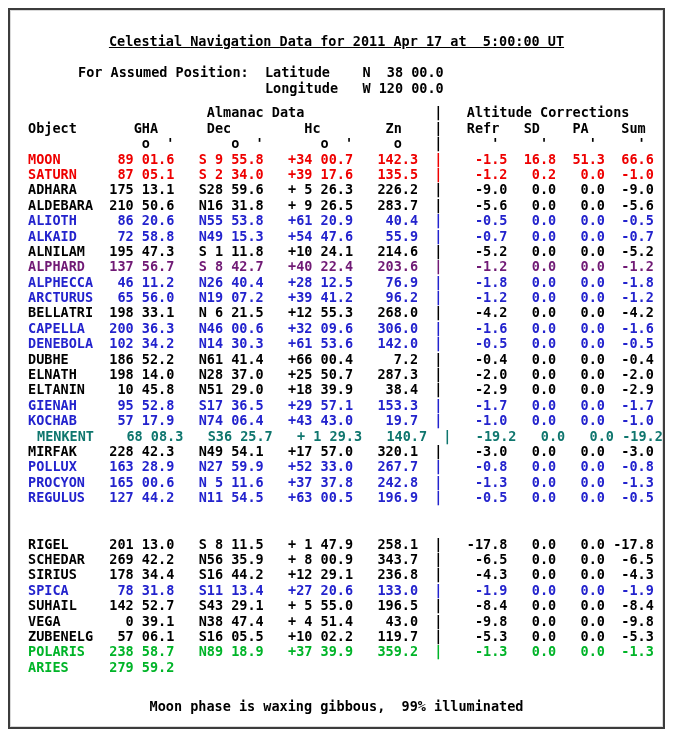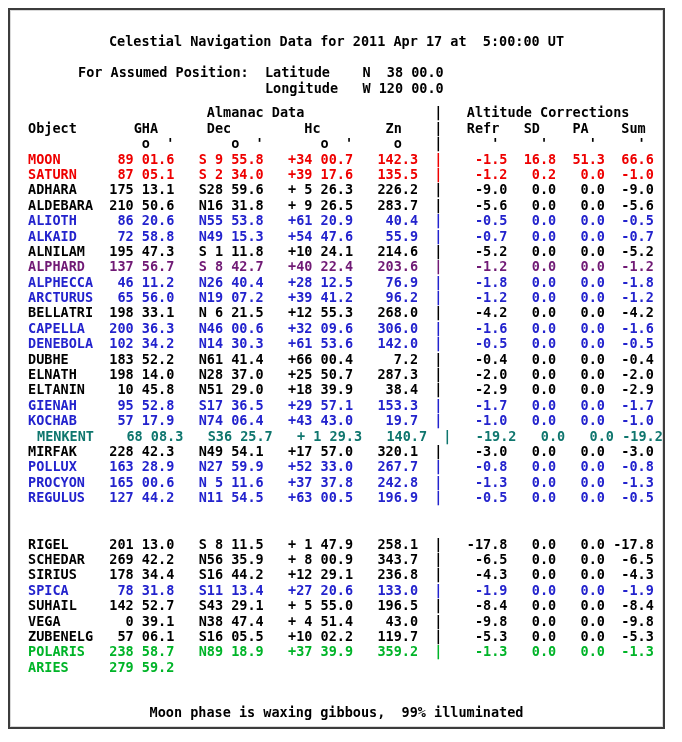--- a/index.html
+++ b/index.html
@@ -6,21 +6,21 @@
   body{
     width:682px;height:742px;background:#ffffff;position:relative;
     font-family:"DejaVu Sans Mono","Liberation Mono",monospace;
     font-weight:bold;font-size:13.5px;color:#000;
   }
   .sheet{
     position:absolute;left:8px;top:8px;width:657px;height:721px;
     box-sizing:border-box;border:2px solid #3c3c3c;background:#fff;
     box-shadow:inset 0 0 0 1px #d9d9d9;
   }
-  .title{margin-top:24px;text-align:center;white-space:pre;line-height:15.4px;}
+  .title{margin-top:24px;text-align:center;white-space:pre;line-height:15.4px;text-decoration:underline;}
   .pos{margin-top:15px;padding-left:68px;line-height:16px;}
   .pos-line{white-space:pre;}
   .pos-line span{display:inline-block;white-space:pre;vertical-align:top;}
   .pos-label{width:23ch;}
   .pos-field{width:12ch;}
   .tbl{margin-top:9px;padding-left:18px;line-height:15.4px;}
   .row{white-space:pre;height:15.4px;}
   .row span{display:inline-block;box-sizing:border-box;text-align:right;white-space:pre;vertical-align:top;}
   .c-obj{width:10ch;text-align:left !important;}
   .c-gha{width:8ch;}
@@ -31,21 +31,21 @@
   .c-refr{width:8ch;}
   .c-sd{width:6ch;}
   .c-pa{width:6ch;}
   .c-sum{width:6ch;}
   .g-alm{width:34ch;}
   .g-gap{width:14ch;}
   .g-cor{width:26ch;text-align:center !important;}
   .pr1{padding-right:1ch;}
   .pr2{padding-right:2ch;}
   .pr4{padding-right:4ch;}
-  .footer{margin-top:30px;text-align:center;white-space:pre;line-height:15.4px;}
+  .footer{margin-top:24px;text-align:center;white-space:pre;line-height:15.4px;}
 </style>
 </head>
 <body>
 
 <div class="sheet">
   <div class="title">Celestial Navigation Data for 2011 Apr 17 at  5:00:00 UT</div>
 
   <div class="pos">
     <div class="pos-line"><span class="pos-label">For Assumed Position:</span><span class="pos-field">Latitude</span><span>N  38 00.0</span></div>
     <div class="pos-line"><span class="pos-label"></span><span class="pos-field">Longitude</span><span>W 120 00.0</span></div>
@@ -65,21 +65,21 @@
         <div class="row" style="color: rgb(0, 0, 0);"><span class="c-obj">ALDEBARA</span><span class="c-gha">210 50.6</span><span class="c-dec">N16 31.8</span><span class="c-hc">+ 9 26.5</span><span class="c-zn">283.7</span><span class="c-bar">|</span><span class="c-refr">-5.6</span><span class="c-sd">0.0</span><span class="c-pa">0.0</span><span class="c-sum">-5.6</span></div>
         <div class="row" style="color: rgb(35, 35, 205);"><span class="c-obj">ALIOTH</span><span class="c-gha">86 20.6</span><span class="c-dec">N55 53.8</span><span class="c-hc">+61 20.9</span><span class="c-zn">40.4</span><span class="c-bar">|</span><span class="c-refr">-0.5</span><span class="c-sd">0.0</span><span class="c-pa">0.0</span><span class="c-sum">-0.5</span></div>
         <div class="row" style="color: rgb(35, 35, 205);"><span class="c-obj">ALKAID</span><span class="c-gha">72 58.8</span><span class="c-dec">N49 15.3</span><span class="c-hc">+54 47.6</span><span class="c-zn">55.9</span><span class="c-bar">|</span><span class="c-refr">-0.7</span><span class="c-sd">0.0</span><span class="c-pa">0.0</span><span class="c-sum">-0.7</span></div>
         <div class="row" style="color: rgb(0, 0, 0);"><span class="c-obj">ALNILAM</span><span class="c-gha">195 47.3</span><span class="c-dec">S 1 11.8</span><span class="c-hc">+10 24.1</span><span class="c-zn">214.6</span><span class="c-bar">|</span><span class="c-refr">-5.2</span><span class="c-sd">0.0</span><span class="c-pa">0.0</span><span class="c-sum">-5.2</span></div>
         <div class="row" style="color: #701a75;"><span class="c-obj">ALPHARD</span><span class="c-gha">137 56.7</span><span class="c-dec">S 8 42.7</span><span class="c-hc">+40 22.4</span><span class="c-zn">203.6</span><span class="c-bar">|</span><span class="c-refr">-1.2</span><span class="c-sd">0.0</span><span class="c-pa">0.0</span><span class="c-sum">-1.2</span></div>
         <div class="row" style="color: rgb(35, 35, 205);"><span class="c-obj">ALPHECCA</span><span class="c-gha">46 11.2</span><span class="c-dec">N26 40.4</span><span class="c-hc">+28 12.5</span><span class="c-zn">76.9</span><span class="c-bar">|</span><span class="c-refr">-1.8</span><span class="c-sd">0.0</span><span class="c-pa">0.0</span><span class="c-sum">-1.8</span></div>
         <div class="row" style="color: rgb(35, 35, 205);"><span class="c-obj">ARCTURUS</span><span class="c-gha">65 56.0</span><span class="c-dec">N19 07.2</span><span class="c-hc">+39 41.2</span><span class="c-zn">96.2</span><span class="c-bar">|</span><span class="c-refr">-1.2</span><span class="c-sd">0.0</span><span class="c-pa">0.0</span><span class="c-sum">-1.2</span></div>
         <div class="row" style="color: rgb(0, 0, 0);"><span class="c-obj">BELLATRI</span><span class="c-gha">198 33.1</span><span class="c-dec">N 6 21.5</span><span class="c-hc">+12 55.3</span><span class="c-zn">268.0</span><span class="c-bar">|</span><span class="c-refr">-4.2</span><span class="c-sd">0.0</span><span class="c-pa">0.0</span><span class="c-sum">-4.2</span></div>
         <div class="row" style="color: rgb(35, 35, 205);"><span class="c-obj">CAPELLA</span><span class="c-gha">200 36.3</span><span class="c-dec">N46 00.6</span><span class="c-hc">+32 09.6</span><span class="c-zn">306.0</span><span class="c-bar">|</span><span class="c-refr">-1.6</span><span class="c-sd">0.0</span><span class="c-pa">0.0</span><span class="c-sum">-1.6</span></div>
         <div class="row" style="color: rgb(35, 35, 205);"><span class="c-obj">DENEBOLA</span><span class="c-gha">102 34.2</span><span class="c-dec">N14 30.3</span><span class="c-hc">+61 53.6</span><span class="c-zn">142.0</span><span class="c-bar">|</span><span class="c-refr">-0.5</span><span class="c-sd">0.0</span><span class="c-pa">0.0</span><span class="c-sum">-0.5</span></div>
-        <div class="row" style="color: rgb(0, 0, 0);"><span class="c-obj">DUBHE</span><span class="c-gha">183 52.2</span><span class="c-dec">N61 41.4</span><span class="c-hc">+66 00.4</span><span class="c-zn">7.2</span><span class="c-bar">|</span><span class="c-refr">-0.4</span><span class="c-sd">0.0</span><span class="c-pa">0.0</span><span class="c-sum">-0.4</span></div>
+        <div class="row" style="color: rgb(0, 0, 0);"><span class="c-obj">DUBHE</span><span class="c-gha">186 52.2</span><span class="c-dec">N61 41.4</span><span class="c-hc">+66 00.4</span><span class="c-zn">7.2</span><span class="c-bar">|</span><span class="c-refr">-0.4</span><span class="c-sd">0.0</span><span class="c-pa">0.0</span><span class="c-sum">-0.4</span></div>
         <div class="row" style="color: rgb(0, 0, 0);"><span class="c-obj">ELNATH</span><span class="c-gha">198 14.0</span><span class="c-dec">N28 37.0</span><span class="c-hc">+25 50.7</span><span class="c-zn">287.3</span><span class="c-bar">|</span><span class="c-refr">-2.0</span><span class="c-sd">0.0</span><span class="c-pa">0.0</span><span class="c-sum">-2.0</span></div>
         <div class="row" style="color: rgb(0, 0, 0);"><span class="c-obj">ELTANIN</span><span class="c-gha">10 45.8</span><span class="c-dec">N51 29.0</span><span class="c-hc">+18 39.9</span><span class="c-zn">38.4</span><span class="c-bar">|</span><span class="c-refr">-2.9</span><span class="c-sd">0.0</span><span class="c-pa">0.0</span><span class="c-sum">-2.9</span></div>
         <div class="row" style="color: rgb(35, 35, 205);"><span class="c-obj">GIENAH</span><span class="c-gha">95 52.8</span><span class="c-dec">S17 36.5</span><span class="c-hc">+29 57.1</span><span class="c-zn">153.3</span><span class="c-bar">|</span><span class="c-refr">-1.7</span><span class="c-sd">0.0</span><span class="c-pa">0.0</span><span class="c-sum">-1.7</span></div>
         <div class="row" style="color: rgb(35, 35, 205);"><span class="c-obj">KOCHAB</span><span class="c-gha">57 17.9</span><span class="c-dec">N74 06.4</span><span class="c-hc">+43 43.0</span><span class="c-zn">19.7</span><span class="c-bar">|</span><span class="c-refr">-1.0</span><span class="c-sd">0.0</span><span class="c-pa">0.0</span><span class="c-sum">-1.0</span></div>
         <div class="row" style="color: #0f766e; margin-left: 9px;"><span class="c-obj">MENKENT</span><span class="c-gha">68 08.3</span><span class="c-dec">S36 25.7</span><span class="c-hc">+ 1 29.3</span><span class="c-zn">140.7</span><span class="c-bar">|</span><span class="c-refr">-19.2</span><span class="c-sd">0.0</span><span class="c-pa">0.0</span><span class="c-sum">-19.2</span></div>
         <div class="row" style="color: #000000;"><span class="c-obj">MIRFAK</span><span class="c-gha">228 42.3</span><span class="c-dec">N49 54.1</span><span class="c-hc">+17 57.0</span><span class="c-zn">320.1</span><span class="c-bar">|</span><span class="c-refr">-3.0</span><span class="c-sd">0.0</span><span class="c-pa">0.0</span><span class="c-sum">-3.0</span></div>
         <div class="row" style="color: rgb(35, 35, 205);"><span class="c-obj">POLLUX</span><span class="c-gha">163 28.9</span><span class="c-dec">N27 59.9</span><span class="c-hc">+52 33.0</span><span class="c-zn">267.7</span><span class="c-bar">|</span><span class="c-refr">-0.8</span><span class="c-sd">0.0</span><span class="c-pa">0.0</span><span class="c-sum">-0.8</span></div>
         <div class="row" style="color: rgb(35, 35, 205);"><span class="c-obj">PROCYON</span><span class="c-gha">165 00.6</span><span class="c-dec">N 5 11.6</span><span class="c-hc">+37 37.8</span><span class="c-zn">242.8</span><span class="c-bar">|</span><span class="c-refr">-1.3</span><span class="c-sd">0.0</span><span class="c-pa">0.0</span><span class="c-sum">-1.3</span></div>
         <div class="row" style="color: rgb(35, 35, 205);"><span class="c-obj">REGULUS</span><span class="c-gha">127 44.2</span><span class="c-dec">N11 54.5</span><span class="c-hc">+63 00.5</span><span class="c-zn">196.9</span><span class="c-bar">|</span><span class="c-refr">-0.5</span><span class="c-sd">0.0</span><span class="c-pa">0.0</span><span class="c-sum">-0.5</span></div>
         <div class="row" style="color: rgb(0, 0, 0); margin-top: 31px;"><span class="c-obj">RIGEL</span><span class="c-gha">201 13.0</span><span class="c-dec">S 8 11.5</span><span class="c-hc">+ 1 47.9</span><span class="c-zn">258.1</span><span class="c-bar">|</span><span class="c-refr">-17.8</span><span class="c-sd">0.0</span><span class="c-pa">0.0</span><span class="c-sum">-17.8</span></div>

